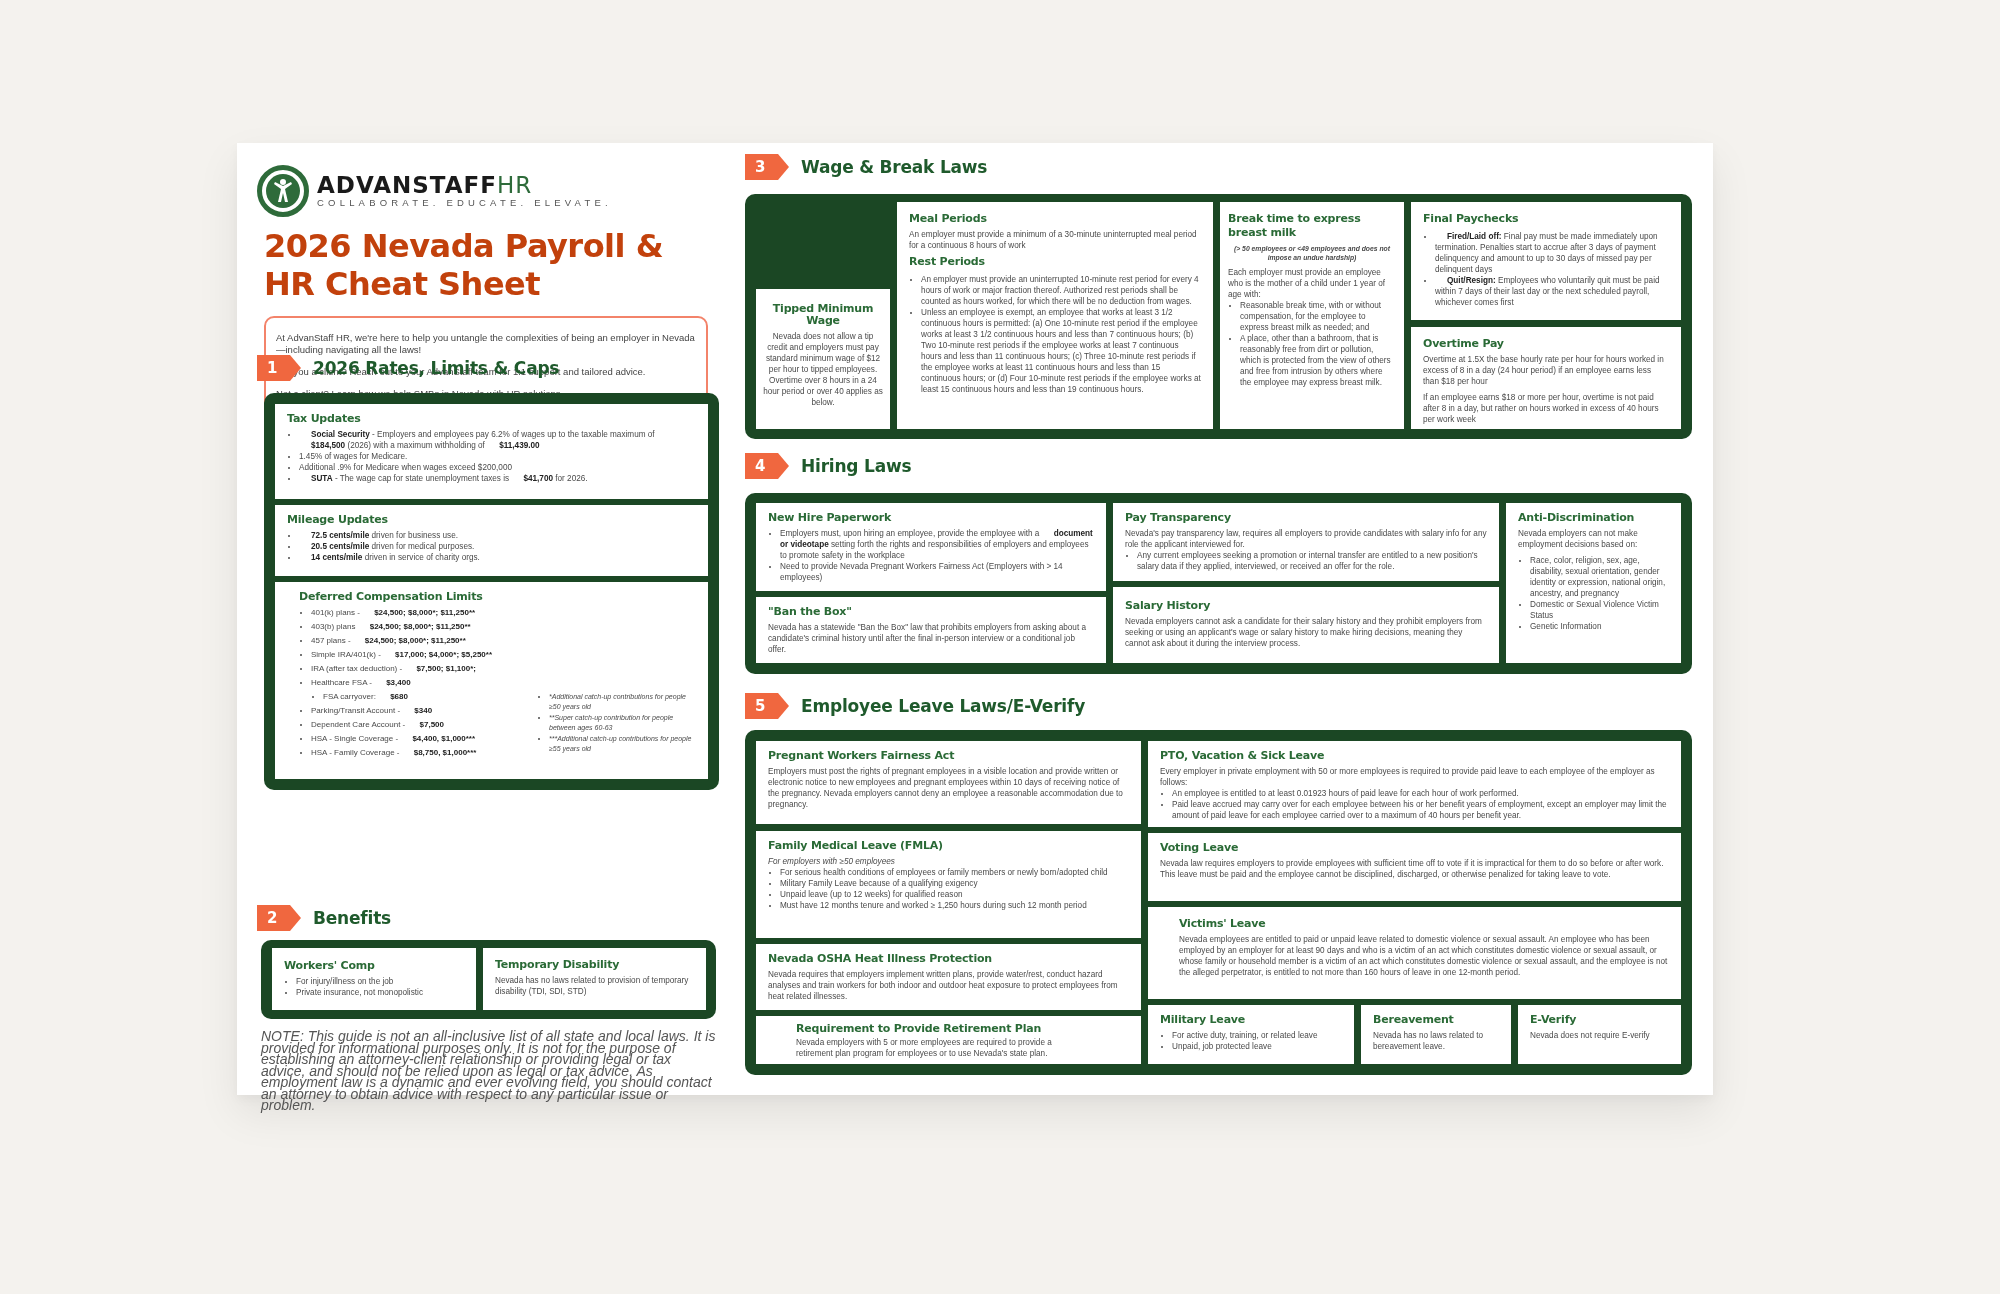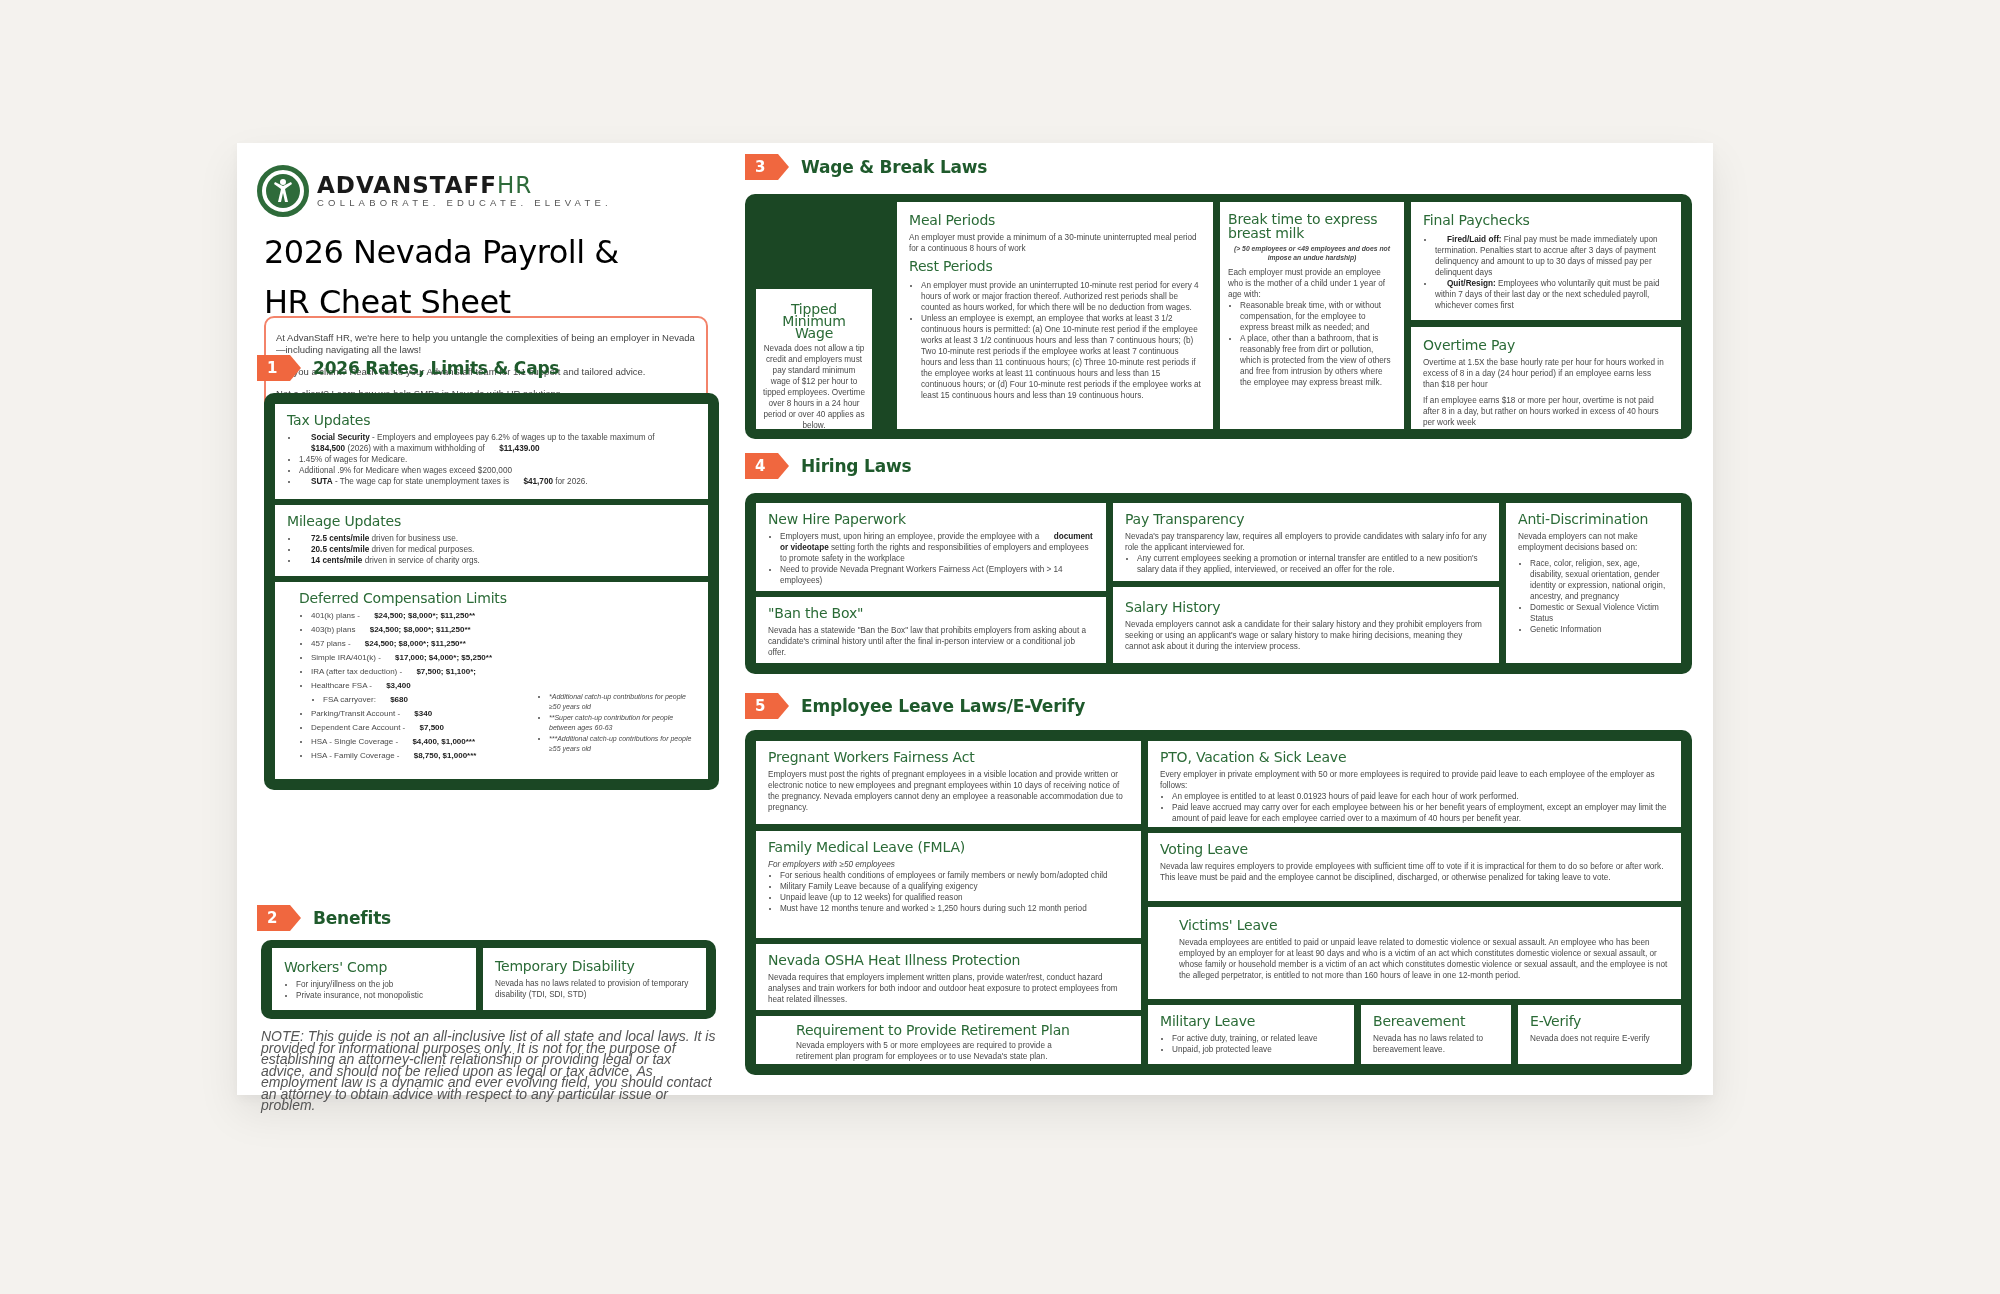--- a/index.html
+++ b/index.html
@@ -25,43 +25,43 @@
     display: flex; align-items: center; justify-content: center; position: relative;
   }
   .logo-mark .inner { width: 34px; height: 34px; border-radius: 50%; background: #2e6b3a; display: flex; align-items: center; justify-content: center; }
   .logo-mark svg { width: 24px; height: 26px; }
   .logo-text { margin-left: 8px; line-height: 1; }
   .logo-name { font-family: "DejaVu Sans", sans-serif; font-weight: bold; font-size: 23px; letter-spacing: 1px; color: #1a1a1a; }
   .logo-name .hr { color: #2e6b3a; font-weight: normal; }
   .logo-tag { font-size: 9.5px; letter-spacing: 4.2px; color: #555; margin-top: 1px; }
   .main-title {
     position: absolute; left: 27px; top: 84px; width: 400px;
-    font-family: "DejaVu Sans", sans-serif; font-weight: normal;
-    font-size: 32px; line-height: 50px; color: #000000; letter-spacing: -0.5px;
+    font-family: "DejaVu Sans", sans-serif; font-weight: bold;
+    font-size: 32px; line-height: 38px; color: #c2410c; letter-spacing: -0.5px;
   }
   .intro-box {
     position: absolute; left: 27px; top: 173px; width: 444px; height: 131px;
     border: 2px solid #f3836a; border-radius: 10px; padding: 14px 10px 0 10px;
     font-size: 9.5px; line-height: 12px; color: #444;
   }
   .intro-box p { margin-bottom: 10px; }
   .intro-contact { font-family: "DejaVu Sans", sans-serif; font-weight: bold; font-size: 18px; color: #1a1a1a; margin-top: -2px; letter-spacing: -0.2px; }
 
   .sec-head { position: absolute; display: flex; align-items: center; height: 28px; }
   .sec-num {
     width: 44px; height: 26px; background: #f0673f; color: #fff;
     font-family: "DejaVu Sans", sans-serif; font-weight: bold; font-size: 15px;
     display: flex; align-items: center; padding-left: 10px; position: relative;
     clip-path: polygon(0 0, 75% 0, 100% 50%, 75% 100%, 0 100%);
   }
   .sec-title { margin-left: 12px; font-family: "DejaVu Sans", sans-serif; font-weight: bold; font-size: 17px; color: #1f5a2c; letter-spacing: -0.2px; }
 
   .frame { position: absolute; background: #1b4724; border-radius: 10px; }
   .card { position: absolute; background: #fff; padding: 8px 12px; overflow: hidden; }
-  .card h4 { font-family: "DejaVu Sans", sans-serif; font-weight: normal; font-size: 14px; color: #2a6a36; margin-bottom: 4px; letter-spacing: -0.2px; }
+  .card h4 { font-family: "DejaVu Sans", sans-serif; font-weight: bold; font-size: 11px; color: #2a6a36; margin-bottom: 4px; letter-spacing: -0.2px; }
   .card p, .card li { font-size: 8.2px; line-height: 11px; color: #4a4a4a; }
   .card ul { padding-left: 12px; }
   .card li { margin-bottom: 0; }
   .card li::marker { font-size: 8px; }
   .card b { color: #222; margin-left: 12px; }
   .card .ital { font-style: italic; }
   .center { text-align: center; }
   .note {
     position: absolute; left: 24px; top: 888px; width: 455px;
     font-size: 14px; line-height: 11.5px; font-style: italic; color: #555;
@@ -166,21 +166,21 @@
     </div>
   </div>
 
   <p class="note">NOTE: This guide is not an all-inclusive list of all state and local laws. It is provided for informational purposes only. It is not for the purpose of establishing an attorney-client relationship or providing legal or tax advice, and should not be relied upon as legal or tax advice. As employment law is a dynamic and ever evolving field, you should contact an attorney to obtain advice with respect to any particular issue or problem.</p>
 
   <div class="sec-head" style="left:508px; top:10px;">
     <div class="sec-num">3</div>
     <div class="sec-title">Wage &amp; Break Laws</div>
   </div>
   <div class="frame" style="left:508px; top:51px; width:947px; height:245px;">
-    <div class="card center" style="left:11px; top:95px; width:116px; height:140px; padding:14px 6px 0;">
+    <div class="card center" style="left:11px; top:95px; width:134px; height:140px; padding:14px 6px 0;">
       <h4 style="line-height:12px">Tipped Minimum Wage</h4>
       <p>Nevada does not allow a tip credit and employers must pay standard minimum wage of $12 per hour to tipped employees. Overtime over 8 hours in a 24 hour period or over 40 applies as below.</p>
     </div>
     <div class="card" style="left:152px; top:8px; width:316px; height:227px; padding:10px 12px;">
       <h4>Meal Periods</h4>
       <p style="margin-bottom:4px">An employer must provide a minimum of a 30-minute uninterrupted meal period for a continuous 8 hours of work</p>
       <h4 style="margin-bottom:6px">Rest Periods</h4>
       <ul>
         <li>An employer must provide an uninterrupted 10-minute rest period for every 4 hours of work or major fraction thereof. Authorized rest periods shall be counted as hours worked, for which there will be no deduction from wages.</li>
         <li>Unless an employee is exempt, an employee that works at least 3 1/2 continuous hours is permitted: (a) One 10-minute rest period if the employee works at least 3 1/2 continuous hours and less than 7 continuous hours; (b) Two 10-minute rest periods if the employee works at least 7 continuous hours and less than 11 continuous hours; (c) Three 10-minute rest periods if the employee works at least 11 continuous hours and less than 15 continuous hours; or (d) Four 10-minute rest periods if the employee works at least 15 continuous hours and less than 19 continuous hours.</li>

